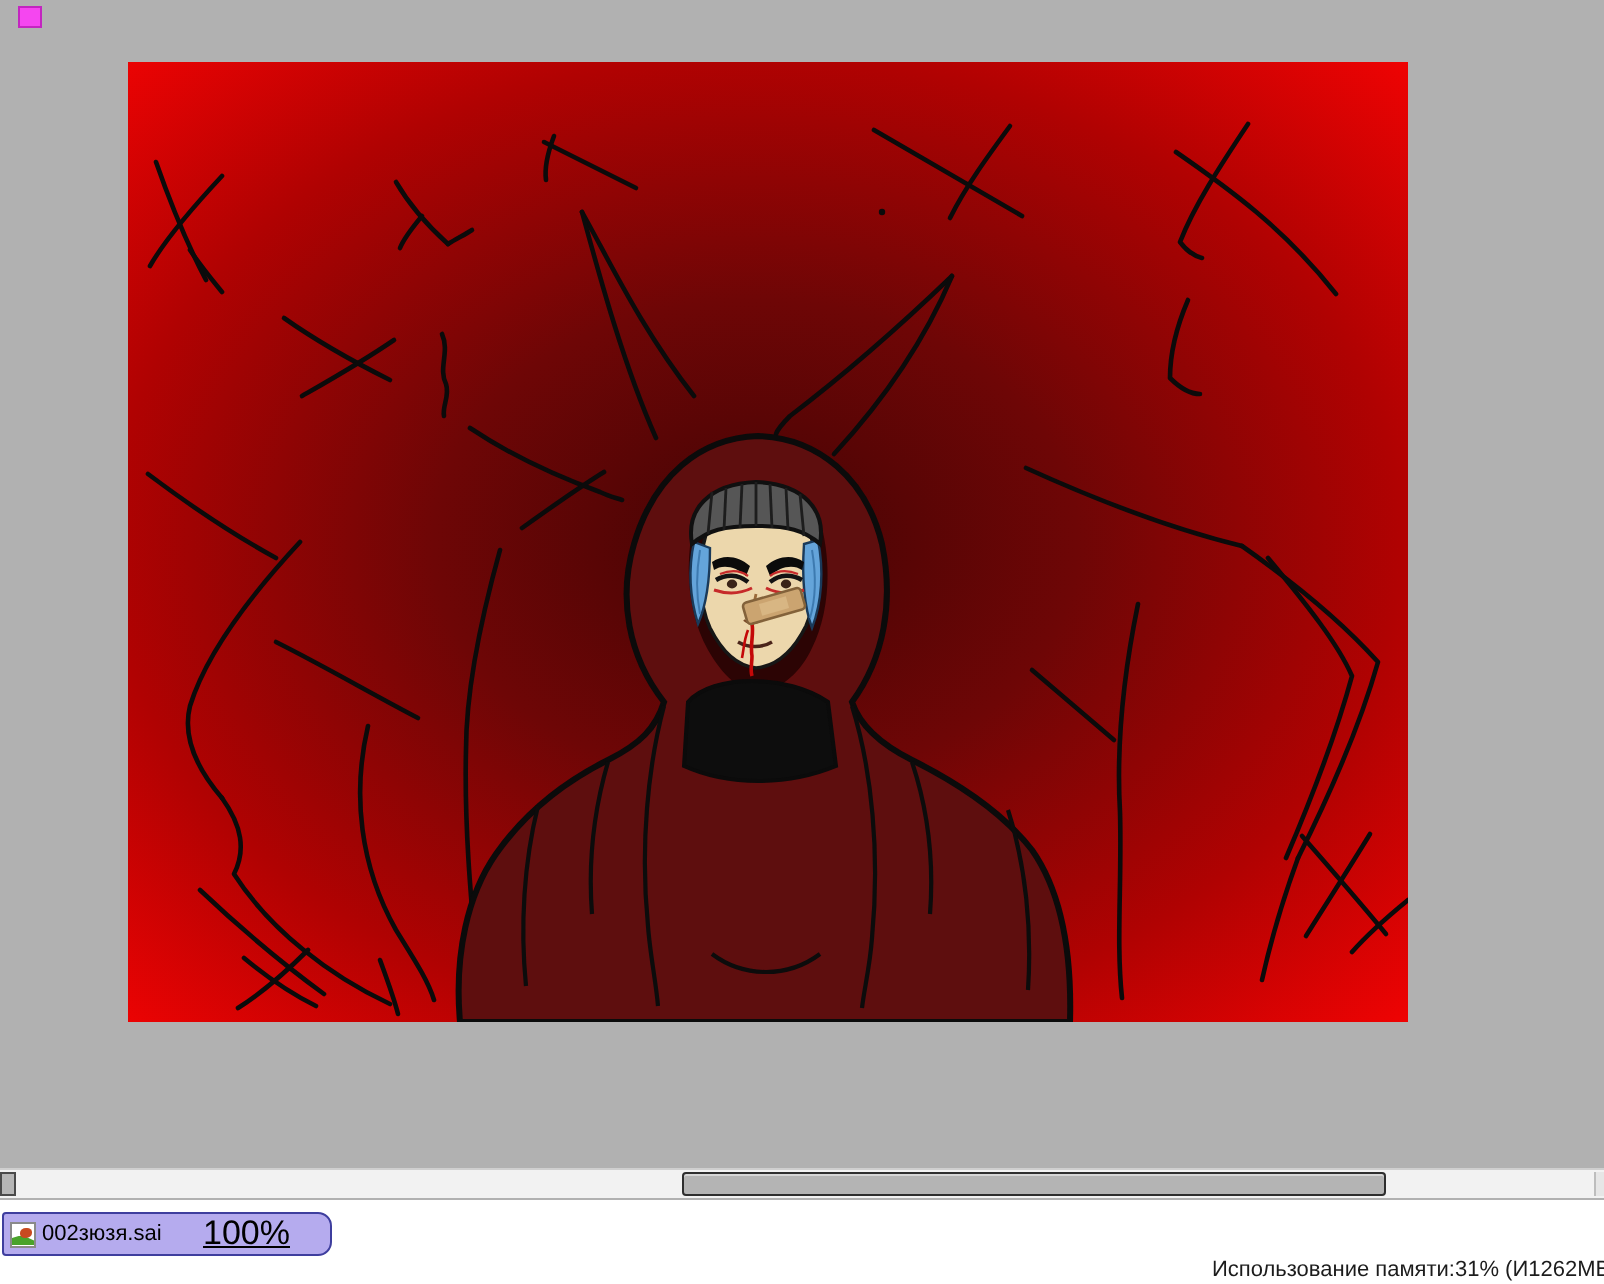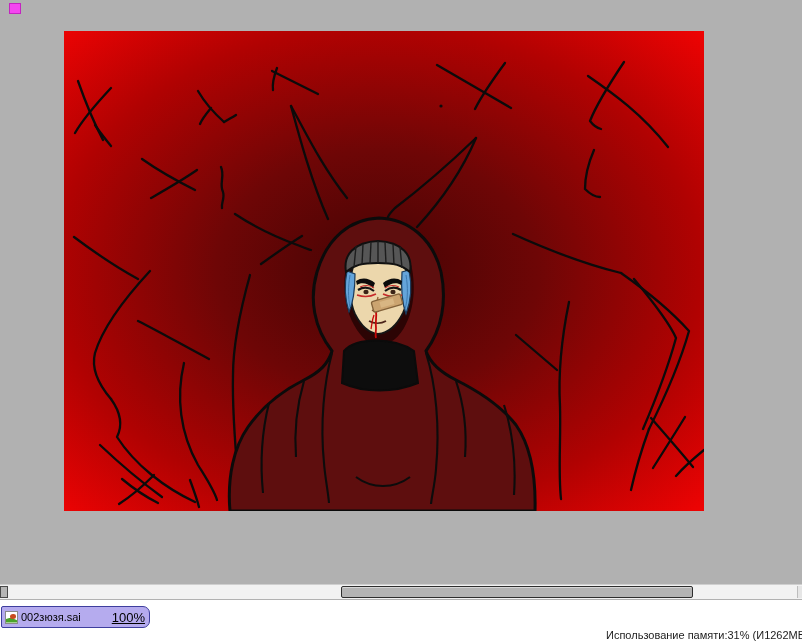--- a/index.html
+++ b/index.html
@@ -35,21 +35,21 @@
   }
   .hscroll-endcap{
     position:absolute;left:797px;top:1px;width:5px;height:12px;
     background:#e6e6e6;border-left:1px solid #bdbdbd;box-sizing:border-box;
   }
   .bottom-strip{
     position:absolute;left:0;top:600px;width:802px;height:42px;
     background:#ffffff;
   }
   .doc-tab{
-    position:absolute;left:1px;top:606px;width:149px;height:22px;
+    position:absolute;left:1px;top:606px;width:165px;height:22px;
     background:#b5abee;border:1px solid #3e3e9e;
     border-radius:2px 7px 7px 2px;box-sizing:border-box;
     display:flex;align-items:center;cursor:default;
   }
   .doc-tab .tab-icon{
     width:13px;height:13px;margin-left:3px;flex:0 0 auto;position:relative;
     background:#ffffff;border:1px solid #8a8a8a;box-sizing:border-box;
   }
   .tab-icon .icon-green{
     position:absolute;left:0;bottom:0;width:11px;height:5px;
@@ -58,21 +58,21 @@
   }
   .tab-icon .icon-red{
     position:absolute;right:1px;top:2px;width:6px;height:5px;
     background:#c84a20;border-radius:50% 40% 50% 40%;
   }
   .doc-tab .tab-name{
     font-size:11px;color:#000;margin-left:3px;white-space:nowrap;
     overflow:hidden;flex:1 1 auto;
   }
   .doc-tab .tab-zoom{
-    font-size:13px;color:#000;margin-right:4px;flex:0 0 auto;text-decoration:underline;
+    font-size:17px;color:#000;margin-right:20px;flex:0 0 auto;text-decoration:underline;
   }
   .status-text{
     position:absolute;left:606px;top:628px;font-size:11px;color:#1c1c1c;
     white-space:nowrap;line-height:14px;
   }
 </style>
 </head>
 <body>
 
 <div class="magenta-marker"></div>

